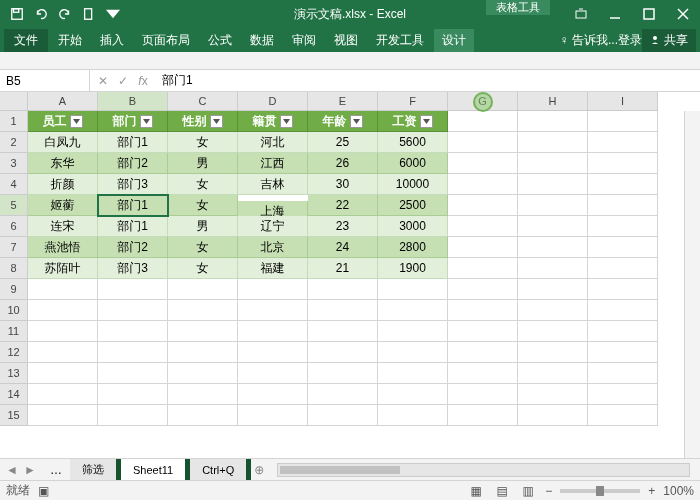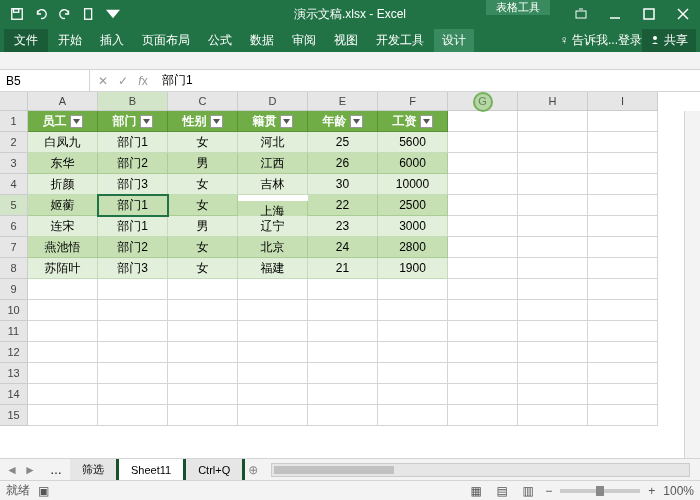--- a/index.html
+++ b/index.html
@@ -39,21 +39,21 @@
 .td-a{background:#c6e0b4;border-color:#a9cd94}
 .td-b{background:#e2efda;border-color:#c5dcb8}
 .filter-btn{width:13px;height:13px;background:#fff;border:1px solid #999;display:flex;align-items:center;justify-content:center;margin-left:3px}
 .filter-btn svg{width:7px;height:5px}
 .sel-cell{outline:2px solid #217346;outline-offset:-1px;z-index:1}
 .cursor-mark{position:absolute;width:20px;height:20px;border-radius:50%;background:rgba(130,200,100,0.5);border:2px solid rgba(90,160,60,0.7);z-index:5}
 .tabs-bar{height:22px;background:#f3f3f3;border-top:1px solid #d4d4d4;display:flex;align-items:center}
 .tab-nav{display:flex;padding:0 4px;gap:2px}
 .tab-nav-btn{width:16px;height:16px;display:flex;align-items:center;justify-content:center;color:#888}
 .sheet-tabs{display:flex;height:100%}
-.sheet-tab{padding:0 12px;height:100%;display:flex;align-items:center;border-right:3px solid #14532d;background:#e6e6e6;font-size:11px}
+.sheet-tab{padding:0 12px;height:100%;display:flex;align-items:center;border-right:5px solid #14532d;background:#e6e6e6;font-size:11px}
 .sheet-tab.active{background:#fff;border-bottom:none}
 .dots{padding:0 8px}
 .hscroll{flex:1;margin:0 10px;height:14px;background:#e6e6e6;border:1px solid #ccc;position:relative}
 .hscroll-thumb{position:absolute;left:2px;top:2px;width:120px;height:8px;background:#c1c1c1}
 .status-bar{height:20px;background:#f3f3f3;border-top:1px solid #d4d4d4;display:flex;align-items:center;padding:0 6px;font-size:11px;color:#555}
 .status-right{margin-left:auto;display:flex;align-items:center;gap:8px}
 .view-btn{width:18px;height:16px;display:flex;align-items:center;justify-content:center}
 .zoom-slider{width:80px;height:4px;background:#ccc;position:relative}
 .zoom-thumb{position:absolute;left:50%;top:-3px;width:8px;height:10px;background:#888;transform:translateX(-50%)}
 .vscroll{position:absolute;right:0;top:19px;bottom:0;width:16px;background:#f3f3f3;border-left:1px solid #d4d4d4}

